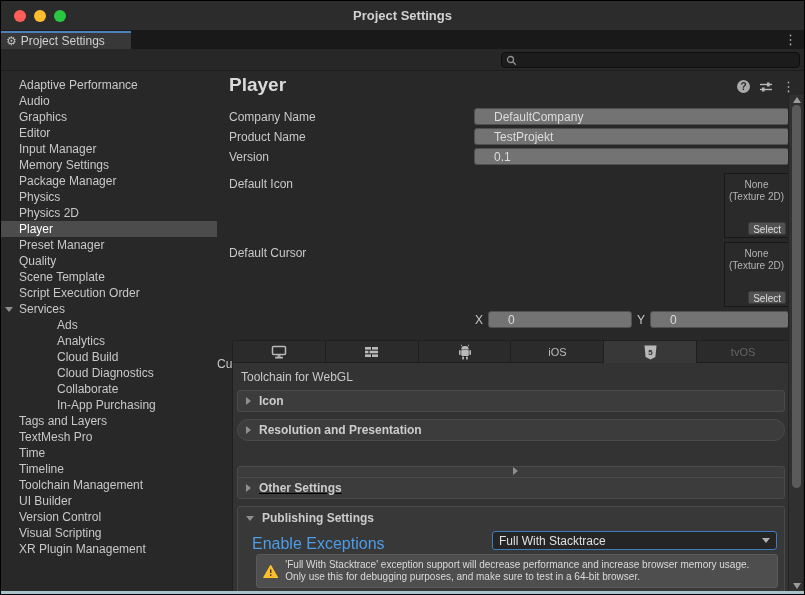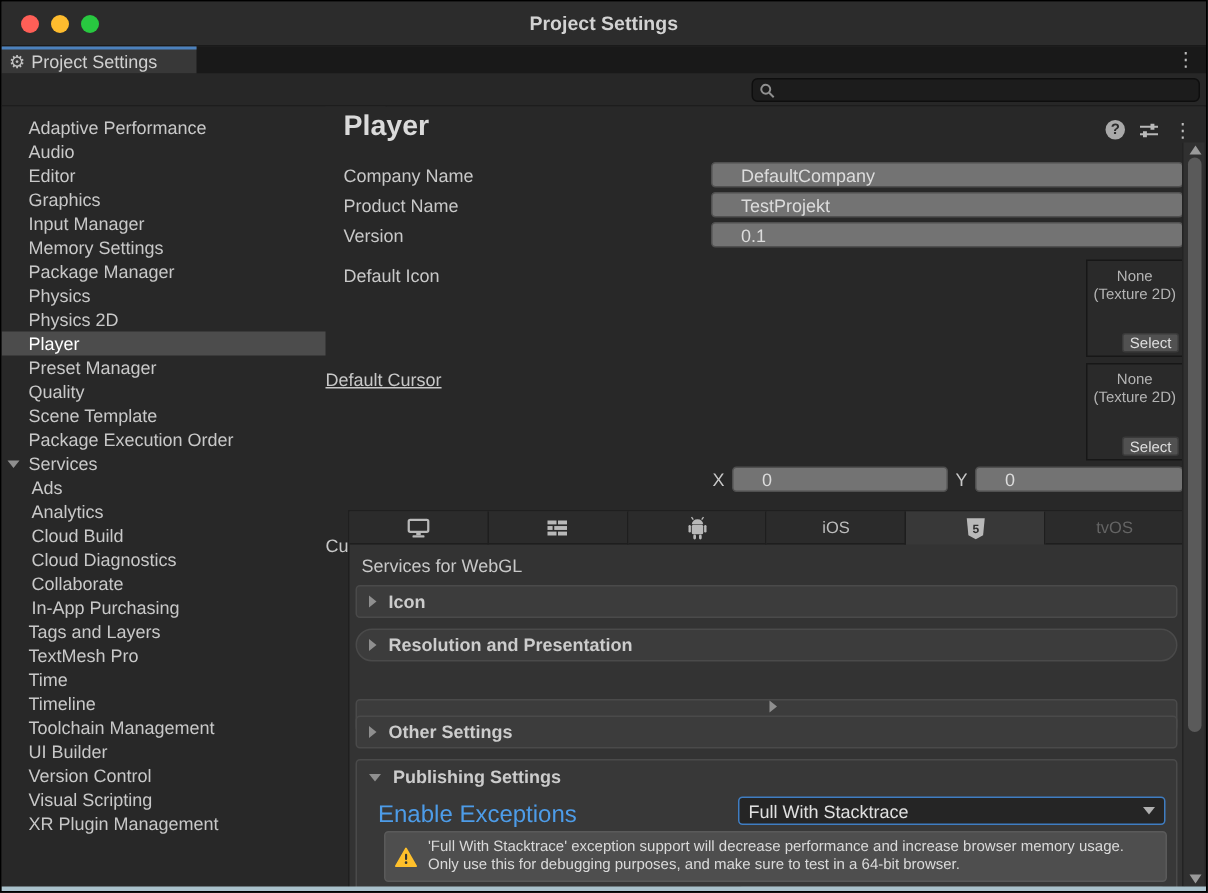--- a/index.html
+++ b/index.html
@@ -30,21 +30,21 @@
   .search-field { position:absolute; left:500px; top:3px; width:299px; height:16px;
     background:#1c1c1c; border:1px solid #0e0e0e; border-radius:4px;
     display:flex; align-items:center; padding:0 4px; gap:3px; }
   .search-field input { flex:1; background:transparent; border:none; outline:none;
     color:#d8d8d8; font-size:11px; font-family:"Liberation Sans",sans-serif; }
   
   .sidebar { position:absolute; left:0; top:70px; width:257px; bottom:0;
     background:#282828; border-right:1px solid #171717; padding-top:6px; overflow:hidden; }
   .side-item { height:16px; line-height:16px; font-size:12px; color:#c8c8c8;
     padding-left:18px; position:relative; white-space:nowrap; }
-  .side-item.child { padding-left:20px; }
+  .side-item.child { padding-left:56px; }
   .side-item.selected { background:#4c4c4c; color:#ffffff; }
   .tri-right { width:0; height:0; display:inline-block;
     border-left:5px solid #8f8f8f; border-top:4px solid transparent; border-bottom:4px solid transparent; }
   .tri-down { width:0; height:0; display:inline-block;
     border-top:5px solid #8f8f8f; border-left:4px solid transparent; border-right:4px solid transparent; }
   .side-item .tri-down { position:absolute; left:4px; top:6px; }
   
   .main { position:absolute; left:216px; top:70px; right:1px; bottom:0; background:#282828; }
   .main-title { position:absolute; left:12px; top:3px; font-size:19px; font-weight:bold; color:#dadada; }
   .header-icons { position:absolute; right:8px; top:9px; display:flex; align-items:center; gap:9px; }
@@ -128,32 +128,32 @@
           <line x1="6.8" y1="6.8" x2="9.8" y2="9.8" stroke="#909090" stroke-width="1.3"></line>
         </svg>
       <input type="text" placeholder="" style="">
     </div>
   </div>
 
   <div class="sidebar">
     <div>
         <div class="side-item"><span>Adaptive Performance</span></div>
         <div class="side-item"><span>Audio</span></div>
+        <div class="side-item"><span>Graphics</span></div>
         <div class="side-item"><span>Editor</span></div>
-        <div class="side-item"><span>Graphics</span></div>
         <div class="side-item"><span>Input Manager</span></div>
         <div class="side-item"><span>Memory Settings</span></div>
         <div class="side-item"><span>Package Manager</span></div>
         <div class="side-item"><span>Physics</span></div>
         <div class="side-item"><span>Physics 2D</span></div>
         <div class="side-item selected"><span>Player</span></div>
         <div class="side-item"><span>Preset Manager</span></div>
         <div class="side-item"><span>Quality</span></div>
         <div class="side-item"><span>Scene Template</span></div>
-        <div class="side-item"><span>Package Execution Order</span></div>
+        <div class="side-item"><span>Script Execution Order</span></div>
         <div class="side-item"><span class="tri-down"></span><span>Services</span></div>
         <div class="side-item child"><span>Ads</span></div>
         <div class="side-item child"><span>Analytics</span></div>
         <div class="side-item child"><span>Cloud Build</span></div>
         <div class="side-item child"><span>Cloud Diagnostics</span></div>
         <div class="side-item child"><span>Collaborate</span></div>
         <div class="side-item child"><span>In-App Purchasing</span></div>
         <div class="side-item"><span>Tags and Layers</span></div>
         <div class="side-item"><span>TextMesh Pro</span></div>
         <div class="side-item"><span>Time</span></div>
@@ -190,21 +190,21 @@
 
     <div class="lbl" style="left:12px; top:106px;">Default Icon</div>
     <div class="texbox" style="left:507px; top:102px;">
       <div class="none-txt">
         <div>None</div>
         <div>(Texture 2D)</div>
       </div>
       <div class="select-btn">Select</div>
     </div>
 
-    <div class="lbl" style="left:0; top:175px;text-decoration:underline;">Default Cursor</div>
+    <div class="lbl" style="left:12px; top:175px;">Default Cursor</div>
     <div class="texbox" style="left:507px; top:171px;">
       <div class="none-txt">
         <div>None</div>
         <div>(Texture 2D)</div>
       </div>
       <div class="select-btn">Select</div>
     </div>
 
     <div class="lbl" style="left:0; top:242px;margin-top:44px;">Cursor Hotspot</div>
     <div class="lbl" style="left:258px; top:242px;">X</div>
@@ -252,36 +252,36 @@
           <div class="ptab active">
             <svg width="13" height="15" viewBox="0 0 13 15">
               <path d="M.5.5 h12 l-1.1 11.4 L6.5 14.5 1.6 11.9 Z" fill="#b9b9b9"></path>
               <text x="6.5" y="10.2" font-size="8" font-weight="bold" text-anchor="middle" fill="#2e2e2e" font-family="Liberation Sans, sans-serif">5</text>
             </svg>
           </div>
           <div class="ptab disabled">
             <span>tvOS</span>
           </div>
         </div>
-      <div class="settings-for">Services for WebGL</div>
+      <div class="settings-for">Toolchain for WebGL</div>
 
       <div>
           <div class="section-band" style="top: 49px;">
             <span class="tri-right"></span>
             <span class="s-label">Icon</span>
           </div>
           <div class="section-band" style="top: 78px; border-radius: 11px;">
             <span class="tri-right"></span>
             <span class="s-label">Resolution and Presentation</span>
           </div>
           <div class="section-band" style="top: 125px; flex-direction: column;">
             <span class="tri-right"></span>
             <span class="s-label">Splash Image</span>
           </div>
-          <div class="section-band" style="top: 136px;">
+          <div class="section-band" style="top: 136px; text-decoration: underline;">
             <span class="tri-right"></span>
             <span class="s-label">Other Settings</span>
           </div>
         </div>
 
       <div class="pub-box">
         <div class="pub-header">
           <span class="tri-down"></span>
           <span class="s-label">Publishing Settings</span>
         </div>

